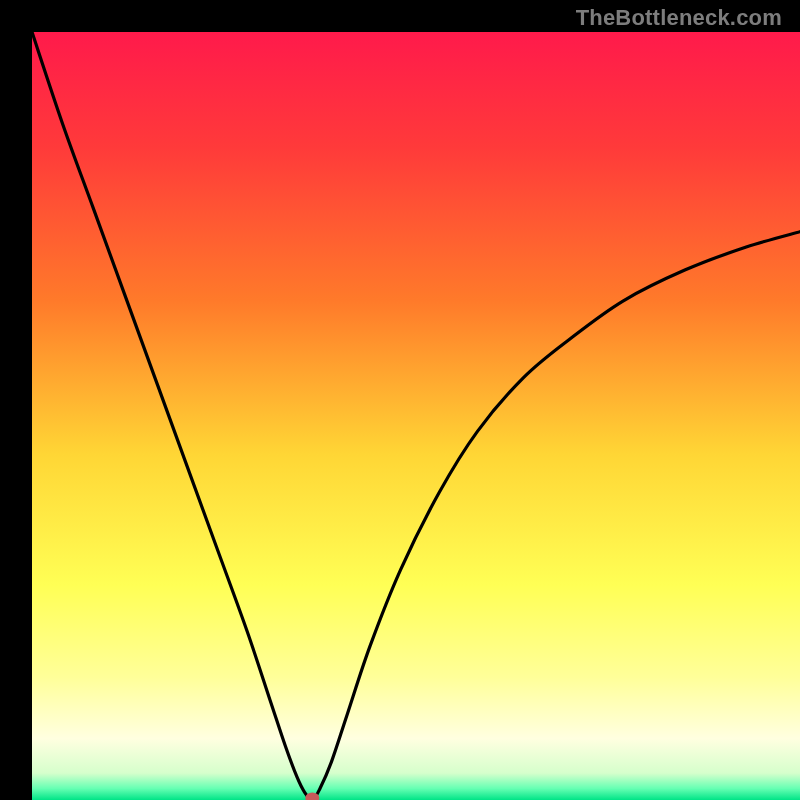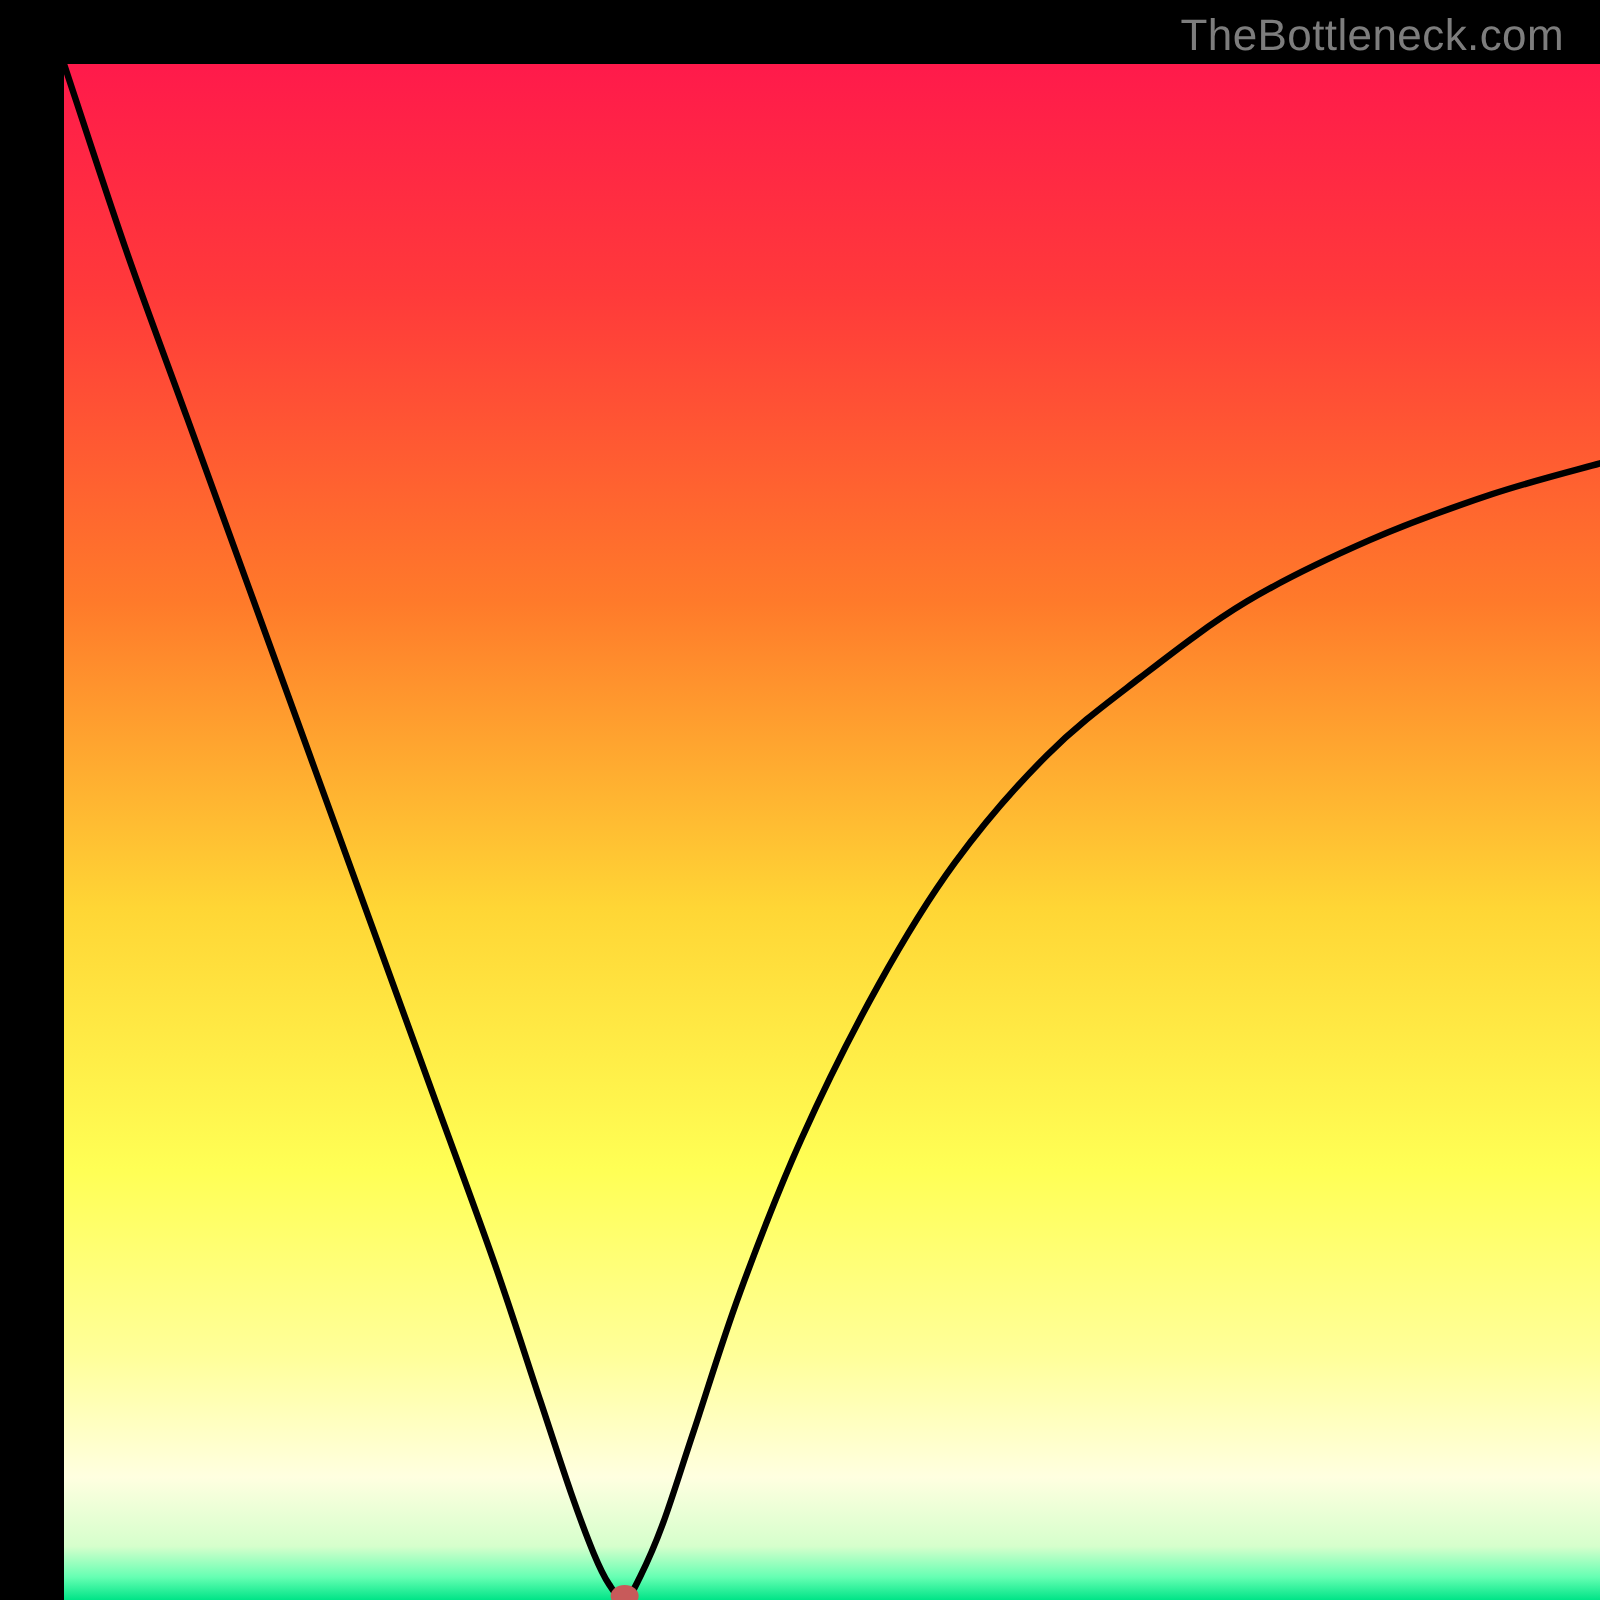--- a/index.html
+++ b/index.html
@@ -24,21 +24,21 @@
     top: 16px;
     width: 768px;
     height: 768px;
   }
   .watermark {
     position: absolute;
     top: 5px;
     right: 18px;
     font-family: Arial, Helvetica, sans-serif;
     font-size: 22px;
-    font-weight: 400;
+    font-weight: 700;
     color: #7d7d7d;
     letter-spacing: 0.2px;
   }
   svg {
     display: block;
   }
 </style>
 </head>
 <body>
 

